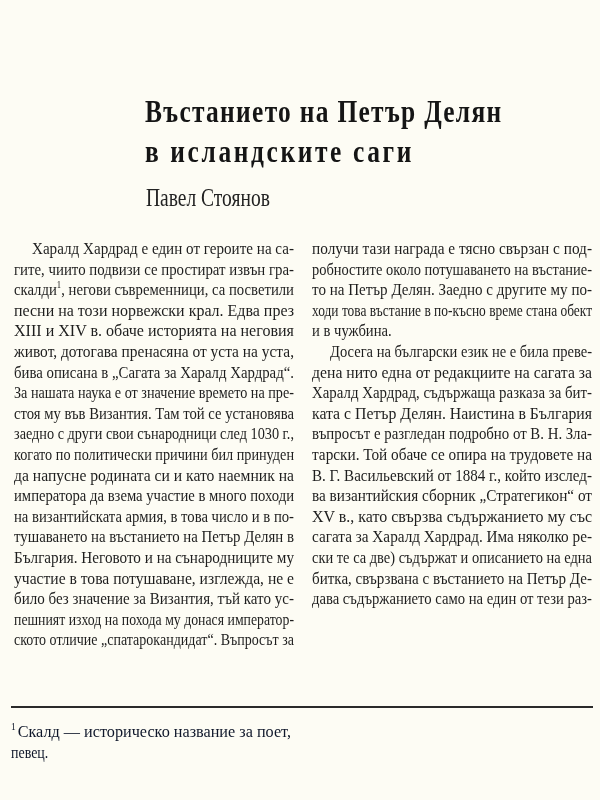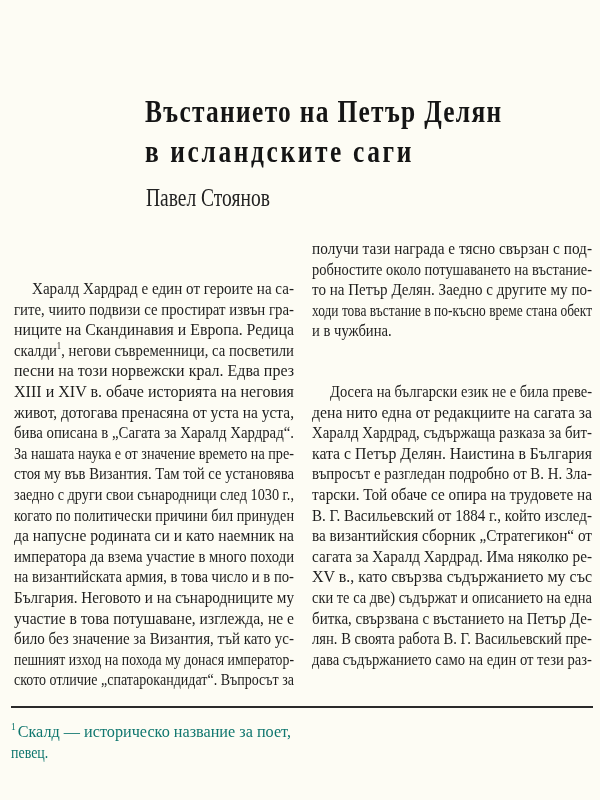--- a/index.html
+++ b/index.html
@@ -62,21 +62,21 @@
     white-space: nowrap;
     text-align: justify;
     text-align-last: justify;
     height: 20.6px;
     overflow: visible;
   }
   .line .inner {
     display: inline-block;
     transform-origin: left top;
   }
-  .line.indent { padding-left: 18px; margin-top: 40px; }
+  .line.indent { padding-left: 18px; }
   .line.last { text-align-last: left; text-decoration: underline; }
   sup.fn {
     font-size: 10px;
     vertical-align: 7px;
     line-height: 0;
   }
   .rule {
     position: absolute;
     left: 11px;
     top: 706px;
@@ -85,21 +85,21 @@
     background: #2a2a2a;
   }
   .footnote {
     position: absolute;
     left: 11px;
     top: 722px;
     width: 285px;
     font-family: "Liberation Serif", serif;
     font-size: 17px;
     line-height: 20px;
-    color: #0f766e;
+    color: #0f172a;
   }
   .footnote .fn-mark {
     font-size: 10px;
     vertical-align: 7px;
     line-height: 0;
     margin-right: 2px;
   }
 </style>
 </head>
 <body>
@@ -107,58 +107,57 @@
 <h1 class="title">
   <span class="l1">Въстанието на Петър Делян</span>
   <span class="l2">в исландските саги</span>
 </h1>
 
 <div class="author">Павел Стоянов</div>
 
 <div class="col col-left" id="col-left">
     <span class="line indent"><span class="inner" style="transform: scaleX(0.888936);"><span>Харалд Хардрад е един от героите на са-</span></span></span>
     <span class="line"><span class="inner" style="transform: scaleX(0.872656);"><span>гите, чиито подвизи се простират извън гра-</span></span></span>
-    <span class="line"><span class="inner" style="transform: scaleX(0.930474);"><span>ниците на Скандинавия и Европа. Редица</span></span></span>
     <span class="line"><span class="inner" style="transform: scaleX(0.865659);"><span>скалди</span><sup class="fn">1</sup><span>, негови съвременници, са посветили</span></span></span>
     <span class="line"><span class="inner" style="transform: scaleX(0.939548);"><span>песни на този норвежски крал. Едва през</span></span></span>
     <span class="line"><span class="inner" style="transform: scaleX(0.943903);"><span>XIII и XIV в. обаче историята на неговия</span></span></span>
     <span class="line"><span class="inner" style="transform: scaleX(0.908262);"><span>живот, дотогава пренасяна от уста на уста,</span></span></span>
     <span class="line"><span class="inner" style="transform: scaleX(0.870621);"><span>бива описана в „Сагата за Харалд Хардрад“.</span></span></span>
     <span class="line"><span class="inner" style="transform: scaleX(0.835314);"><span>За нашата наука е от значение времето на пре-</span></span></span>
     <span class="line"><span class="inner" style="transform: scaleX(0.862243);"><span>стоя му във Византия. Там той се установява</span></span></span>
     <span class="line"><span class="inner" style="transform: scaleX(0.838912);"><span>заедно с други свои сънародници след 1030 г.,</span></span></span>
     <span class="line"><span class="inner" style="transform: scaleX(0.836523);"><span>когато по политически причини бил принуден</span></span></span>
     <span class="line"><span class="inner" style="transform: scaleX(0.919871);"><span>да напусне родината си и като наемник на</span></span></span>
     <span class="line"><span class="inner" style="transform: scaleX(0.862991);"><span>императора да взема участие в много походи</span></span></span>
     <span class="line"><span class="inner" style="transform: scaleX(0.864323);"><span>на византийската армия, в това число и в по-</span></span></span>
+    <span class="line"><span class="inner" style="transform: scaleX(0.873039);"><span>тушаването на въстанието на Петър Делян в</span></span></span>
     <span class="line"><span class="inner" style="transform: scaleX(0.89243);"><span>България. Неговото и на сънародниците му</span></span></span>
     <span class="line"><span class="inner" style="transform: scaleX(0.917751);"><span>участие в това потушаване, изглежда, не е</span></span></span>
     <span class="line"><span class="inner" style="transform: scaleX(0.884982);"><span>било без значение за Византия, тъй като ус-</span></span></span>
     <span class="line"><span class="inner" style="transform: scaleX(0.81097);"><span>пешният изход на похода му донася император-</span></span></span>
     <span class="line"><span class="inner" style="transform: scaleX(0.824704);"><span>ското отличие „спатарокандидат“. Въпросът за</span></span></span>
   </div>
 <div class="col col-right" id="col-right">
     <span class="line"><span class="inner" style="transform: scaleX(0.899463);"><span>получи тази награда е тясно свързан с под-</span></span></span>
     <span class="line"><span class="inner" style="transform: scaleX(0.849893);"><span>робностите около потушаването на въстание-</span></span></span>
     <span class="line"><span class="inner" style="transform: scaleX(0.885901);"><span>то на Петър Делян. Заедно с другите му по-</span></span></span>
     <span class="line"><span class="inner" style="transform: scaleX(0.789984);"><span>ходи това въстание в по-късно време стана обект</span></span></span>
     <span class="line last"><span class="inner" style="transform: scaleX(0.86);"><span>и в чужбина.</span></span></span>
     <span class="line indent"><span class="inner" style="transform: scaleX(0.855598);"><span>Досега на български език не е била преве-</span></span></span>
     <span class="line"><span class="inner" style="transform: scaleX(0.924665);"><span>дена нито една от редакциите на сагата за</span></span></span>
     <span class="line"><span class="inner" style="transform: scaleX(0.875085);"><span>Харалд Хардрад, съдържаща разказа за бит-</span></span></span>
     <span class="line"><span class="inner" style="transform: scaleX(0.928642);"><span>ката с Петър Делян. Наистина в България</span></span></span>
     <span class="line"><span class="inner" style="transform: scaleX(0.872911);"><span>въпросът е разгледан подробно от В. Н. Зла-</span></span></span>
     <span class="line"><span class="inner" style="transform: scaleX(0.898381);"><span>тарски. Той обаче се опира на трудовете на</span></span></span>
     <span class="line"><span class="inner" style="transform: scaleX(0.885594);"><span>В. Г. Васильевский от 1884 г., който изслед-</span></span></span>
     <span class="line"><span class="inner" style="transform: scaleX(0.896762);"><span>ва византийския сборник „Стратегикон“ от</span></span></span>
+    <span class="line"><span class="inner" style="transform: scaleX(0.939745);"><span>XV в., като свързва съдържанието му със</span></span></span>
     <span class="line"><span class="inner" style="transform: scaleX(0.896538);"><span>сагата за Харалд Хардрад. Има няколко ре-</span></span></span>
-    <span class="line"><span class="inner" style="transform: scaleX(0.939745);"><span>XV в., като свързва съдържанието му със</span></span></span>
     <span class="line"><span class="inner" style="transform: scaleX(0.850256);"><span>ски те са две) съдържат и описанието на една</span></span></span>
     <span class="line"><span class="inner" style="transform: scaleX(0.885682);"><span>битка, свързвана с въстанието на Петър Де-</span></span></span>
-    <span class="line"><span class="inner" style="transform: scaleX(0.86067);"><span>лян. В своята работа В. Г. Васильевский пре-</span></span></span>
     <span class="line"><span class="inner" style="transform: scaleX(0.862077);"><span>дава съдържанието само на един от тези раз-</span></span></span>
   </div>
 
 <div class="rule"></div>
 
 <div class="footnote">
   <div class="line"><span class="inner" style="transform: scaleX(0.953039);"><span class="fn-mark">1</span><span>Скалд — историческо название за поет,</span></span></div>
   <div class="line last"><span class="inner" style="transform: scaleX(0.82);">певец.</span></div>
 </div>
 

